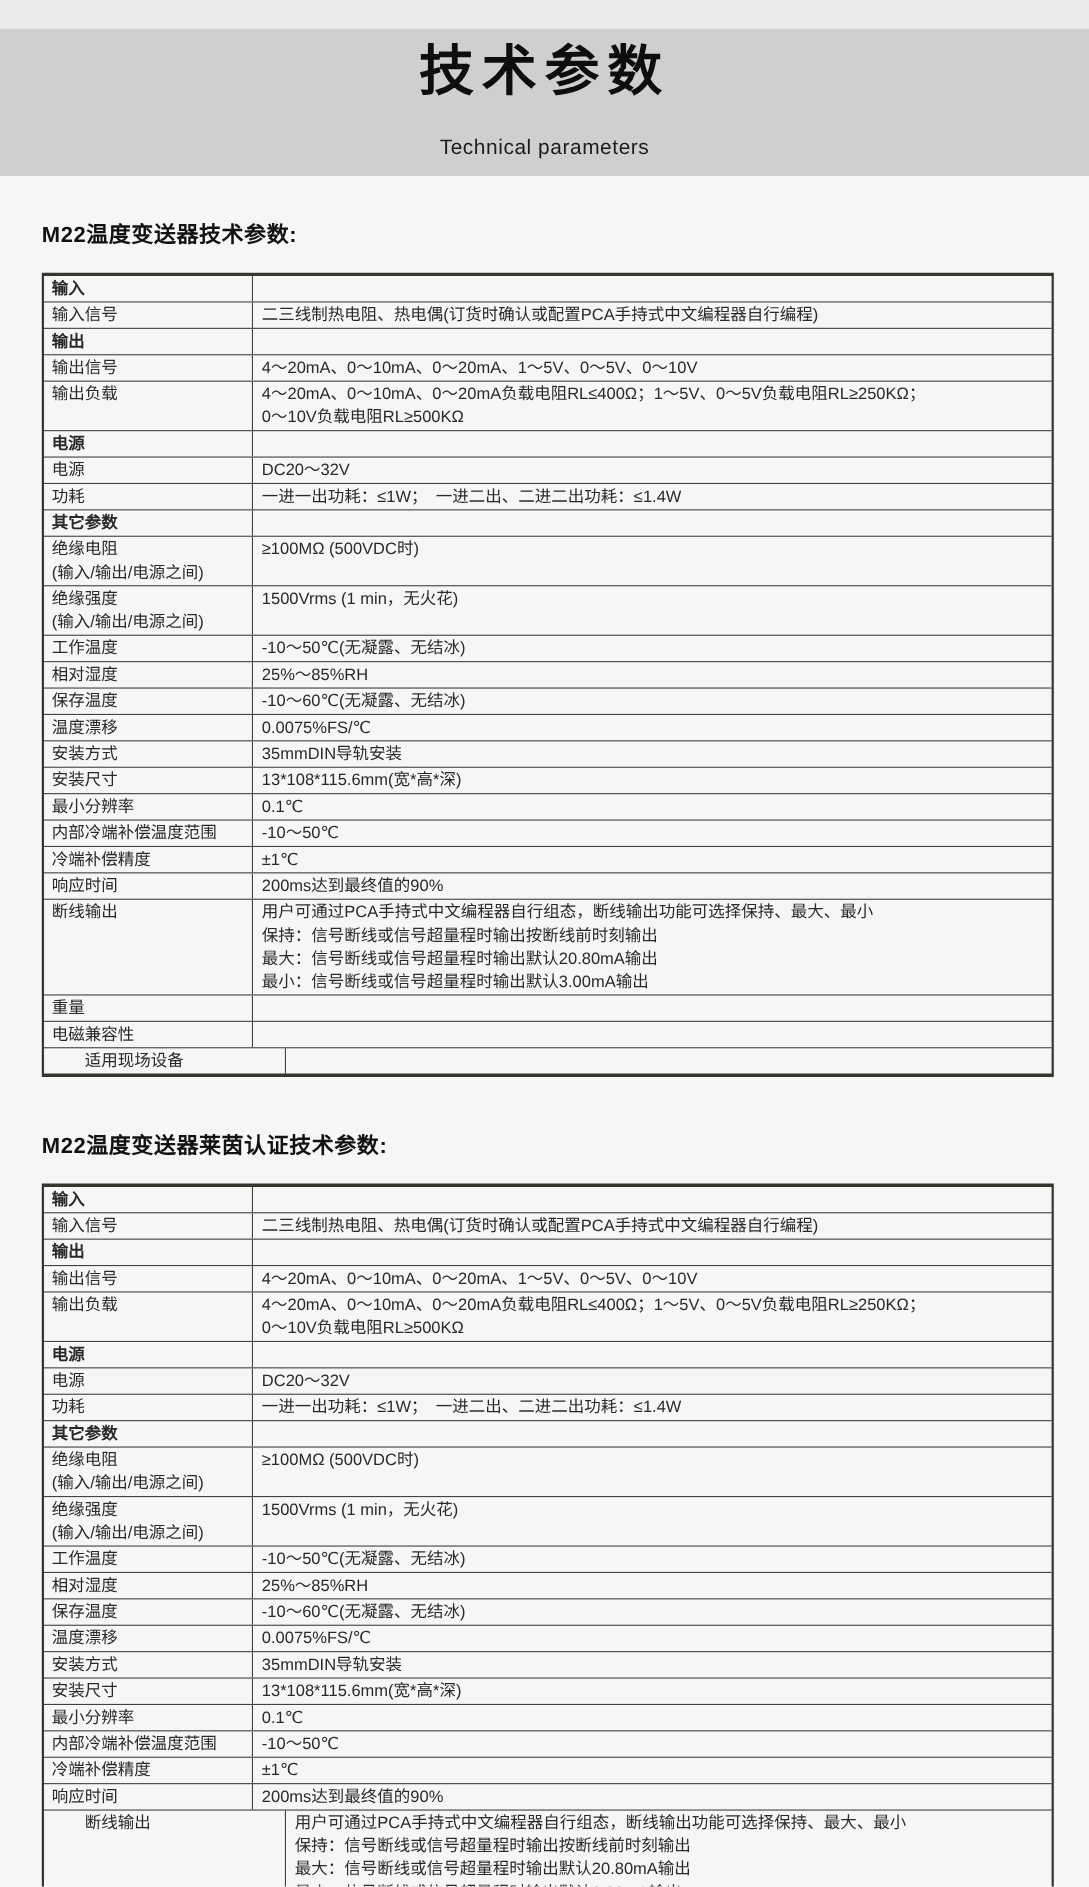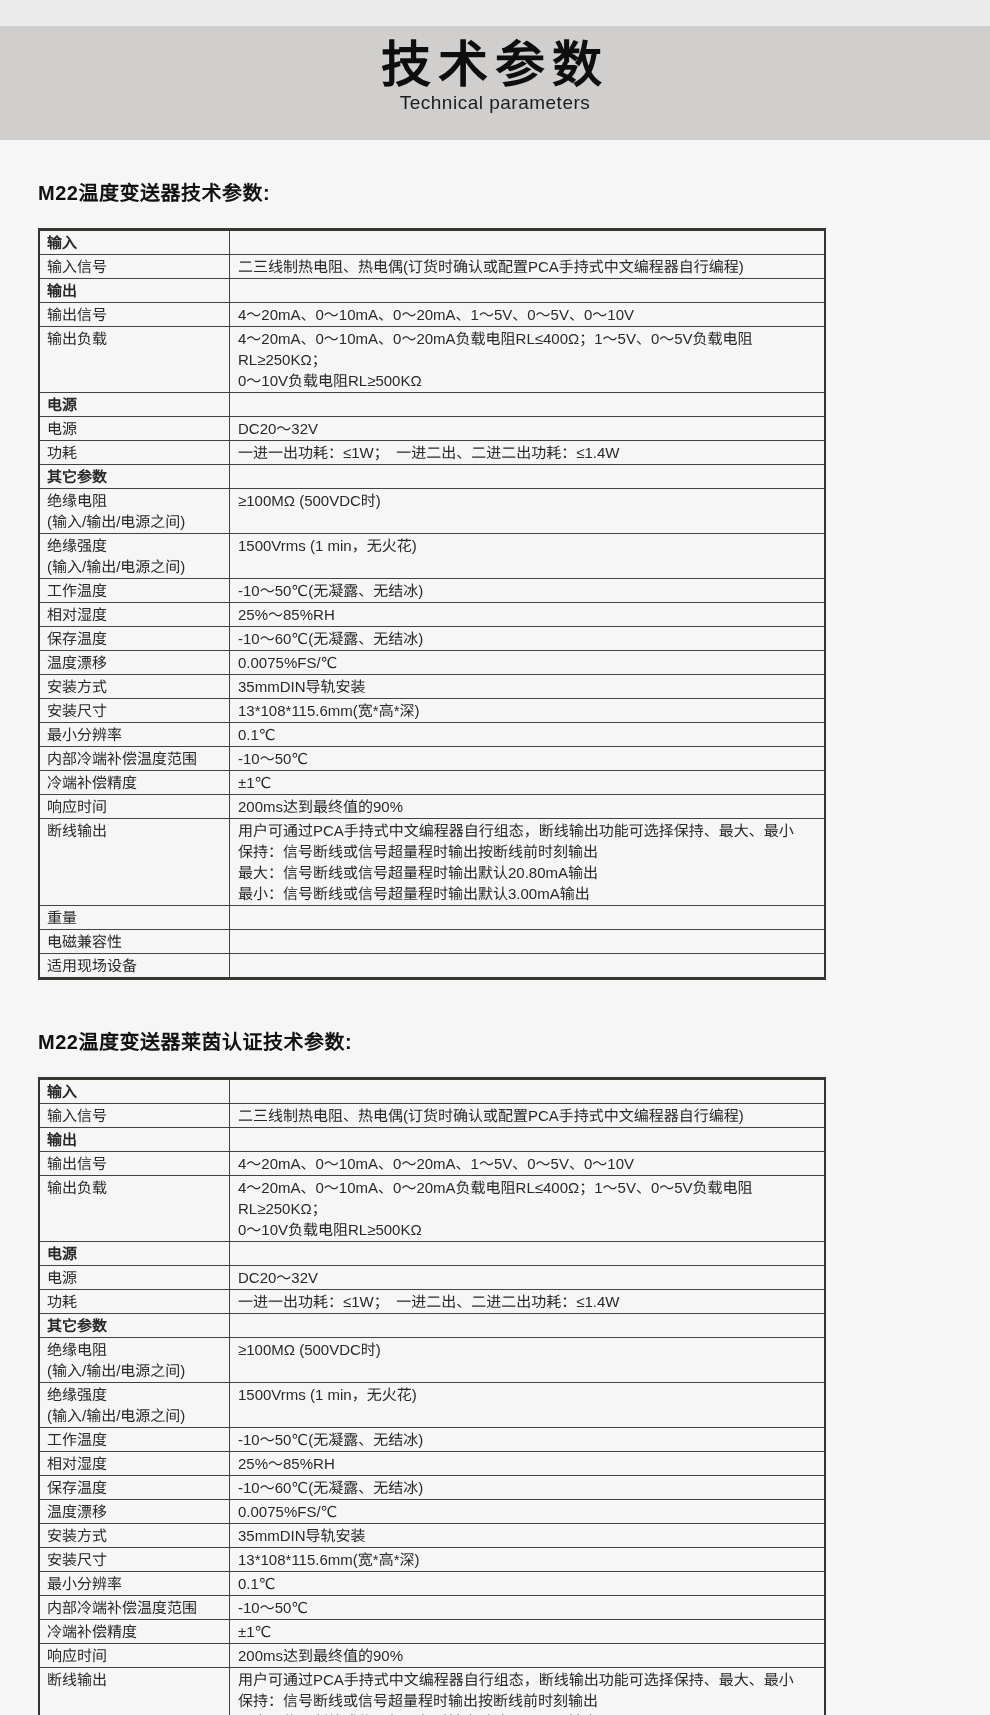--- a/index.html
+++ b/index.html
@@ -12,66 +12,68 @@
     background: #f6f6f6;
     font-family: "Liberation Sans", "DejaVu Sans", sans-serif;
     color: #2b2927;
     overflow: hidden;
   }
   .top-strip {
     height: 26px;
     background: #ebebeb;
   }
   .banner {
-    height: 114px;
+    height: 134px;
     background: #d0cfce;
     text-align: center;
     overflow: hidden;
   }
   .banner-title {
     margin-top: 12px;
     font-size: 50px;
     line-height: 54px;
     font-weight: bold;
     letter-spacing: 7px;
     color: #0e0e0e;
   }
   .banner-subtitle {
     font-size: 19px;
     line-height: 22px;
     color: #1c1c1c;
     letter-spacing: 0.5px;
+    margin-top: 32px;
   }
   .content {
     padding-left: 38px;
     padding-right: 32px;
   }
   .sec-heading {
     margin: 37px 0 22px 0;
     font-size: 20px;
     font-weight: bold;
     color: #121212;
     letter-spacing: 0.5px;
   }
   .ptable {
-    width: 788px;
+    width: 920px;
     box-sizing: border-box;
     border: 2px solid #38342f;
     border-top-width: 3px;
     border-bottom-width: 3px;
     margin-bottom: 46px;
   }
   .trow {
     display: flex;
     border-bottom: 1px solid #45413d;
     font-size: 15px;
     line-height: 21px;
   }
   .trow:last-child {
     border-bottom: none;
+    margin-left: 30px;
   }
   .cell-label {
     width: 190px;
     flex: 0 0 190px;
     box-sizing: border-box;
     padding: 1px 5px 1px 7px;
     border-right: 1px solid #45413d;
     white-space: pre-line;
   }
   .cell-value {

